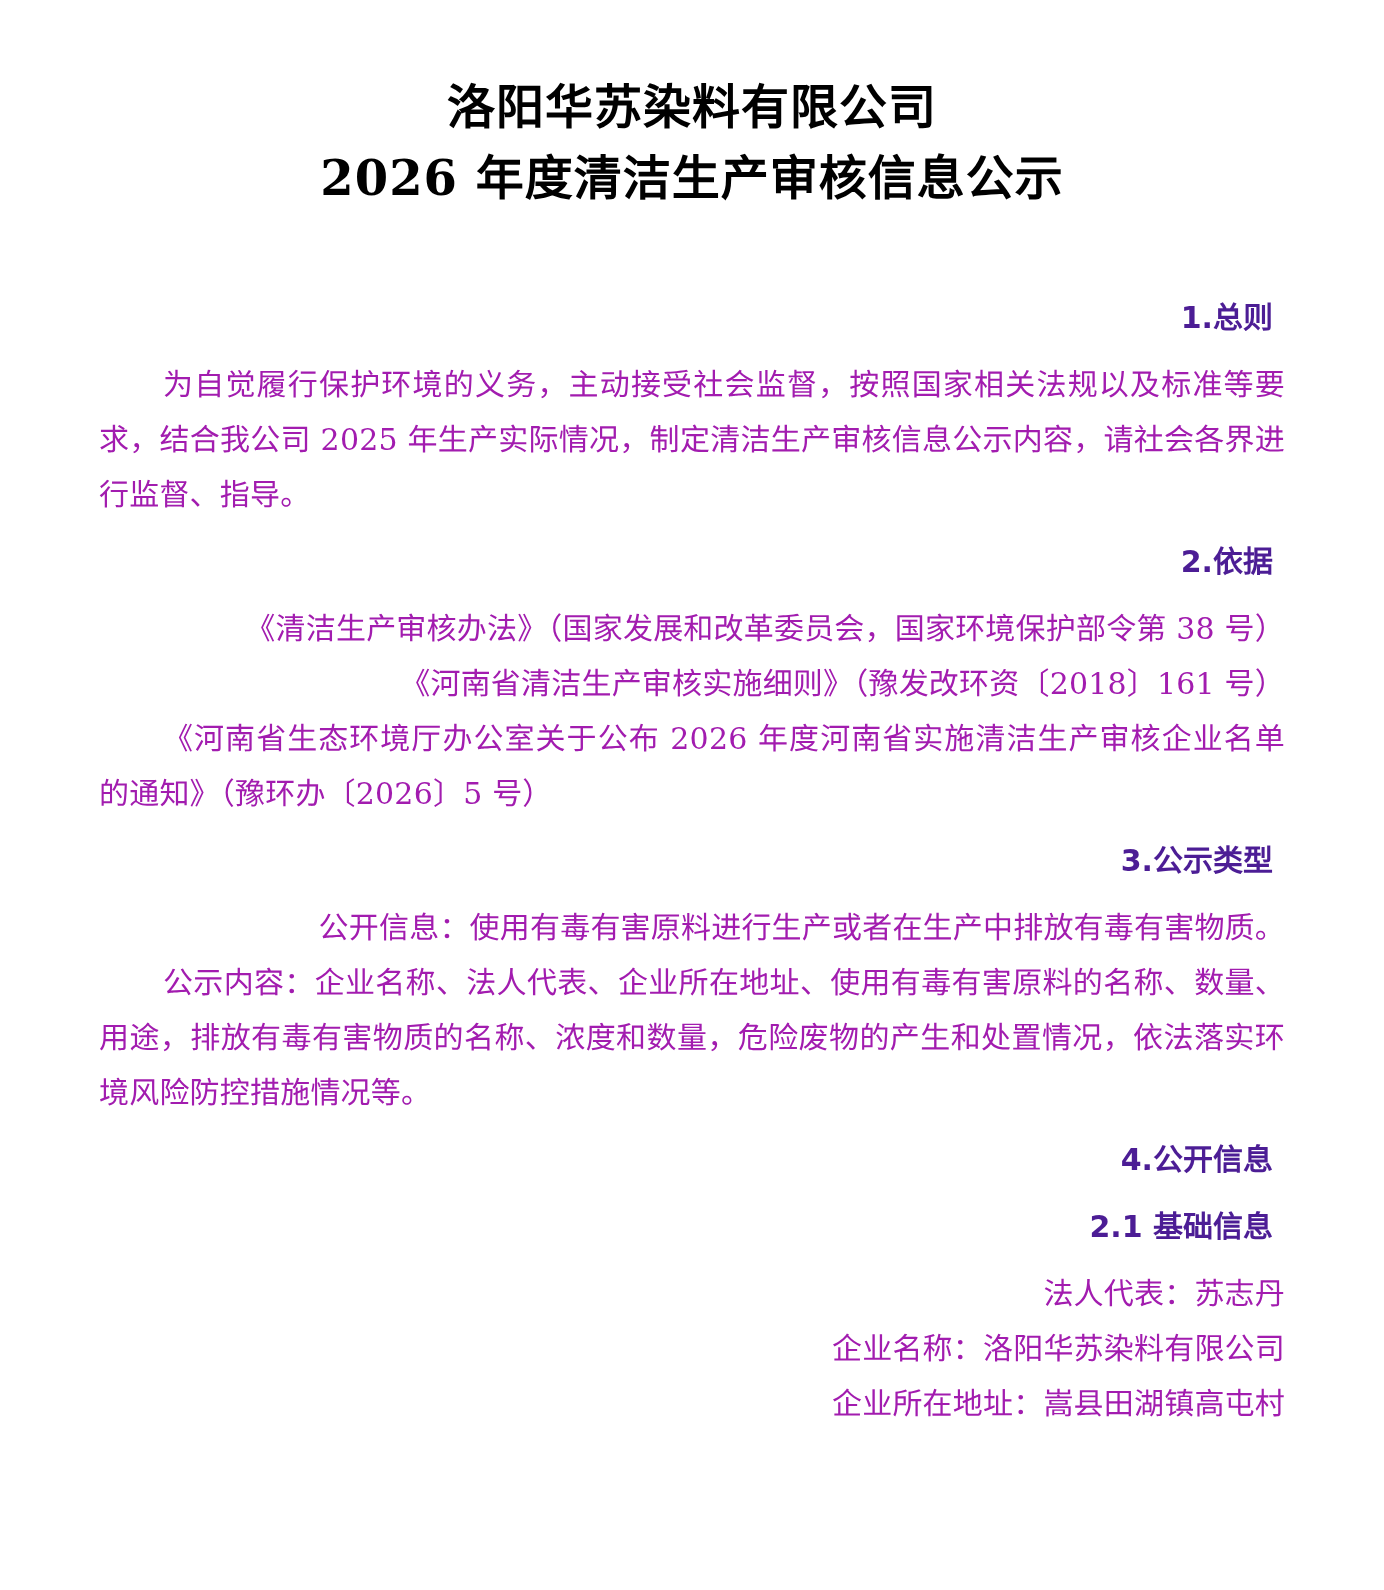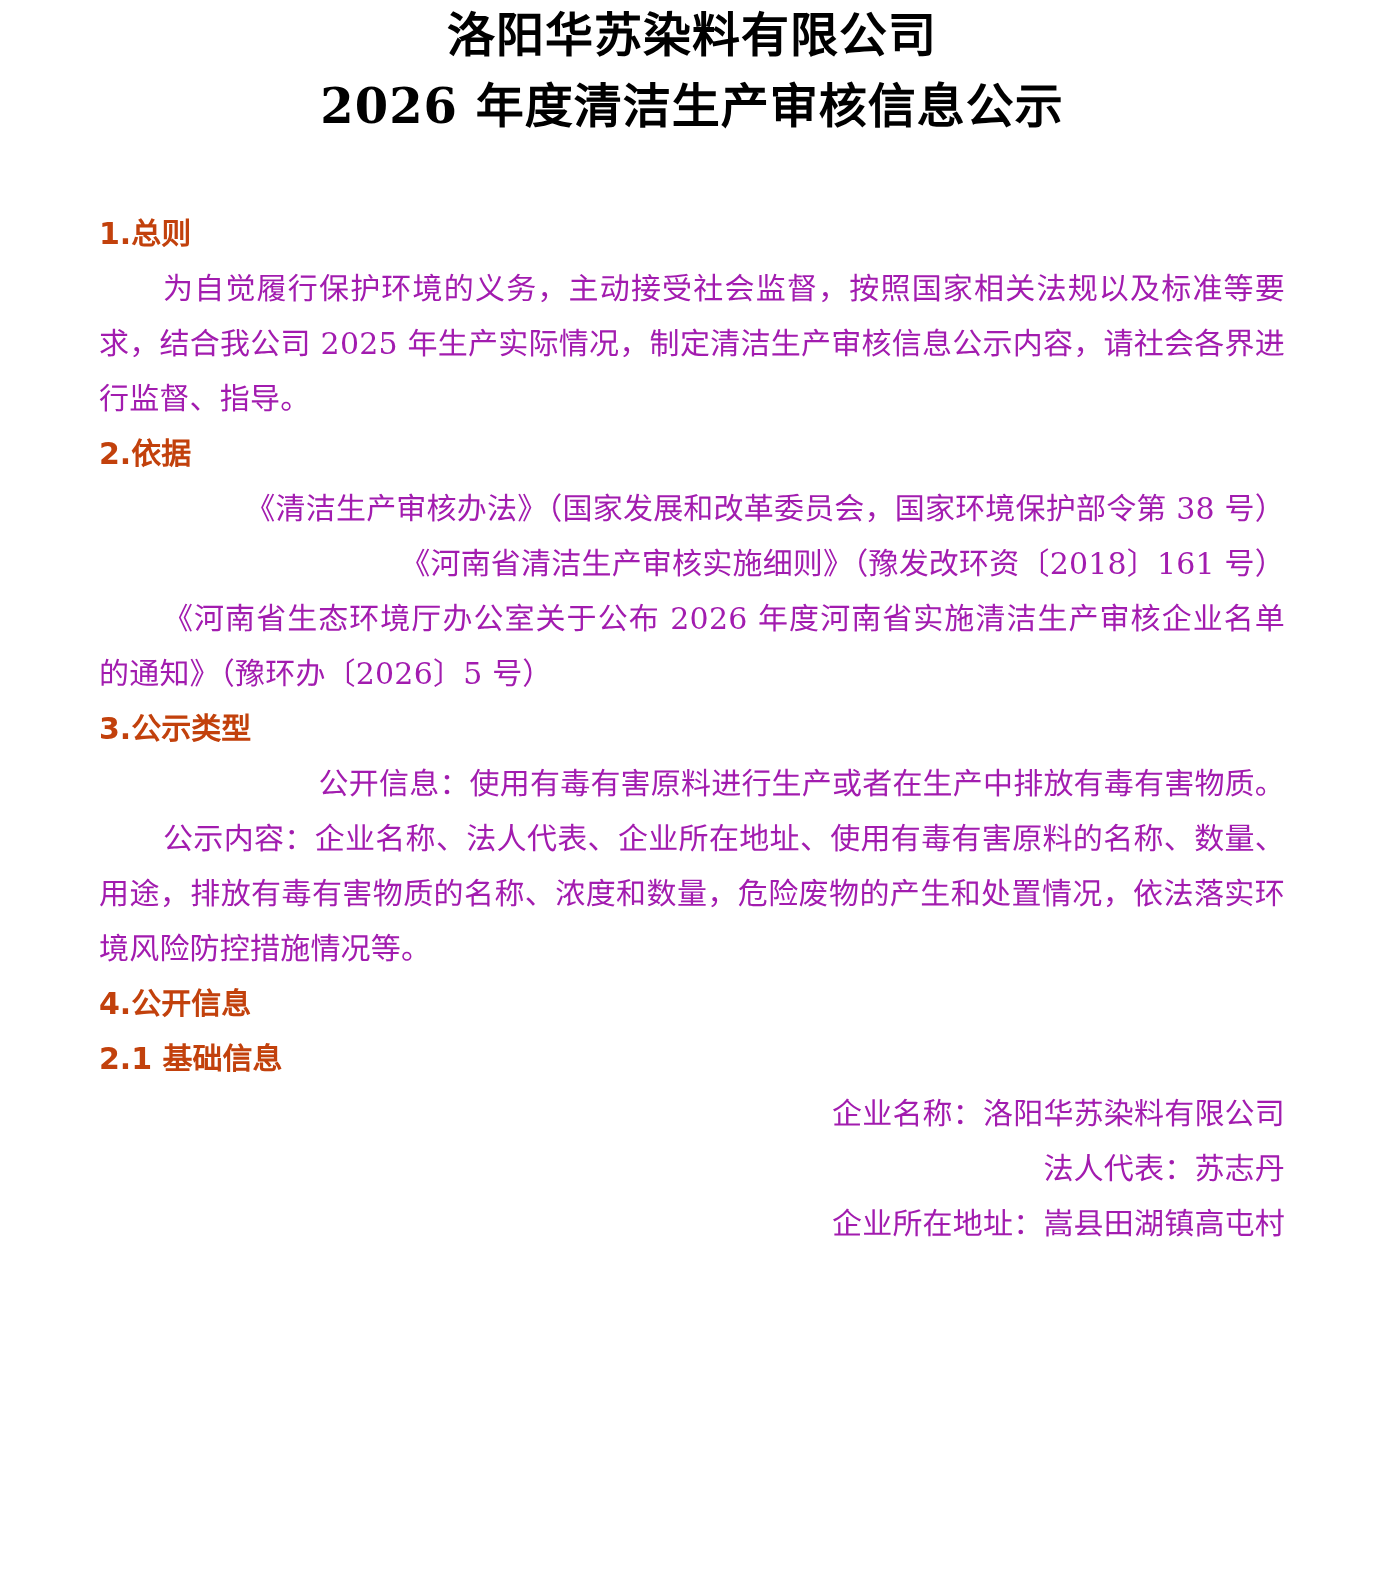--- a/index.html
+++ b/index.html
@@ -22,43 +22,45 @@
     left: 0; top: 0;
     width: 1384px;
     height: 1590px;
     box-sizing: border-box;
     padding: 0 99px 0 99px;
   }
 
   
   .doc-title {
     margin: 0;
+    padding-top: 72px;
     text-align: center;
     font-family: "DejaVu Serif", serif;
     font-weight: 700;
     font-size: 48px;
     line-height: 71px;
     letter-spacing: 1px;
     color: #000;
   }
   .doc-title .title-line {
     display: block;
     white-space: nowrap;
   }
 
   
   .heading {
-    margin: 0;
+    margin: 12px;
     font-family: "DejaVu Sans", sans-serif;
     font-weight: 700;
     font-size: 30px;
     line-height: 55px;
     letter-spacing: 0px;
-    color: #c2410c;
+    color: #4c1d95;
     white-space: nowrap;
+    text-align: right;
   }
 
   
   .para {
     margin: 0;
     font-family: "DejaVu Serif", serif;
     font-weight: 400;
     font-size: 30px;
     line-height: 55px;
     color: #a21caf;
@@ -94,17 +96,17 @@
   <p class="para no-wrap-line">《河南省清洁生产审核实施细则》（豫发改环资〔2018〕161 号）</p>
   <p class="para">《河南省生态环境厅办公室关于公布 2026 年度河南省实施清洁生产审核企业名单的通知》（豫环办〔2026〕5 号）</p>
 
   <h2 class="heading">3.公示类型</h2>
   <p class="para no-wrap-line">公开信息：使用有毒有害原料进行生产或者在生产中排放有毒有害物质。</p>
   <p class="para">公示内容：企业名称、法人代表、企业所在地址、使用有毒有害原料的名称、数量、用途，排放有毒有害物质的名称、浓度和数量，危险废物的产生和处置情况，依法落实环境风险防控措施情况等。</p>
 
   <h2 class="heading">4.公开信息</h2>
 
   <h2 class="heading">2.1 基础信息</h2>
+  <p class="para no-wrap-line">法人代表：苏志丹</p>
   <p class="para no-wrap-line">企业名称：洛阳华苏染料有限公司</p>
-  <p class="para no-wrap-line">法人代表：苏志丹</p>
   <p class="para no-wrap-line">企业所在地址：嵩县田湖镇高屯村</p>
 
 </div>
 
 </body></html>

